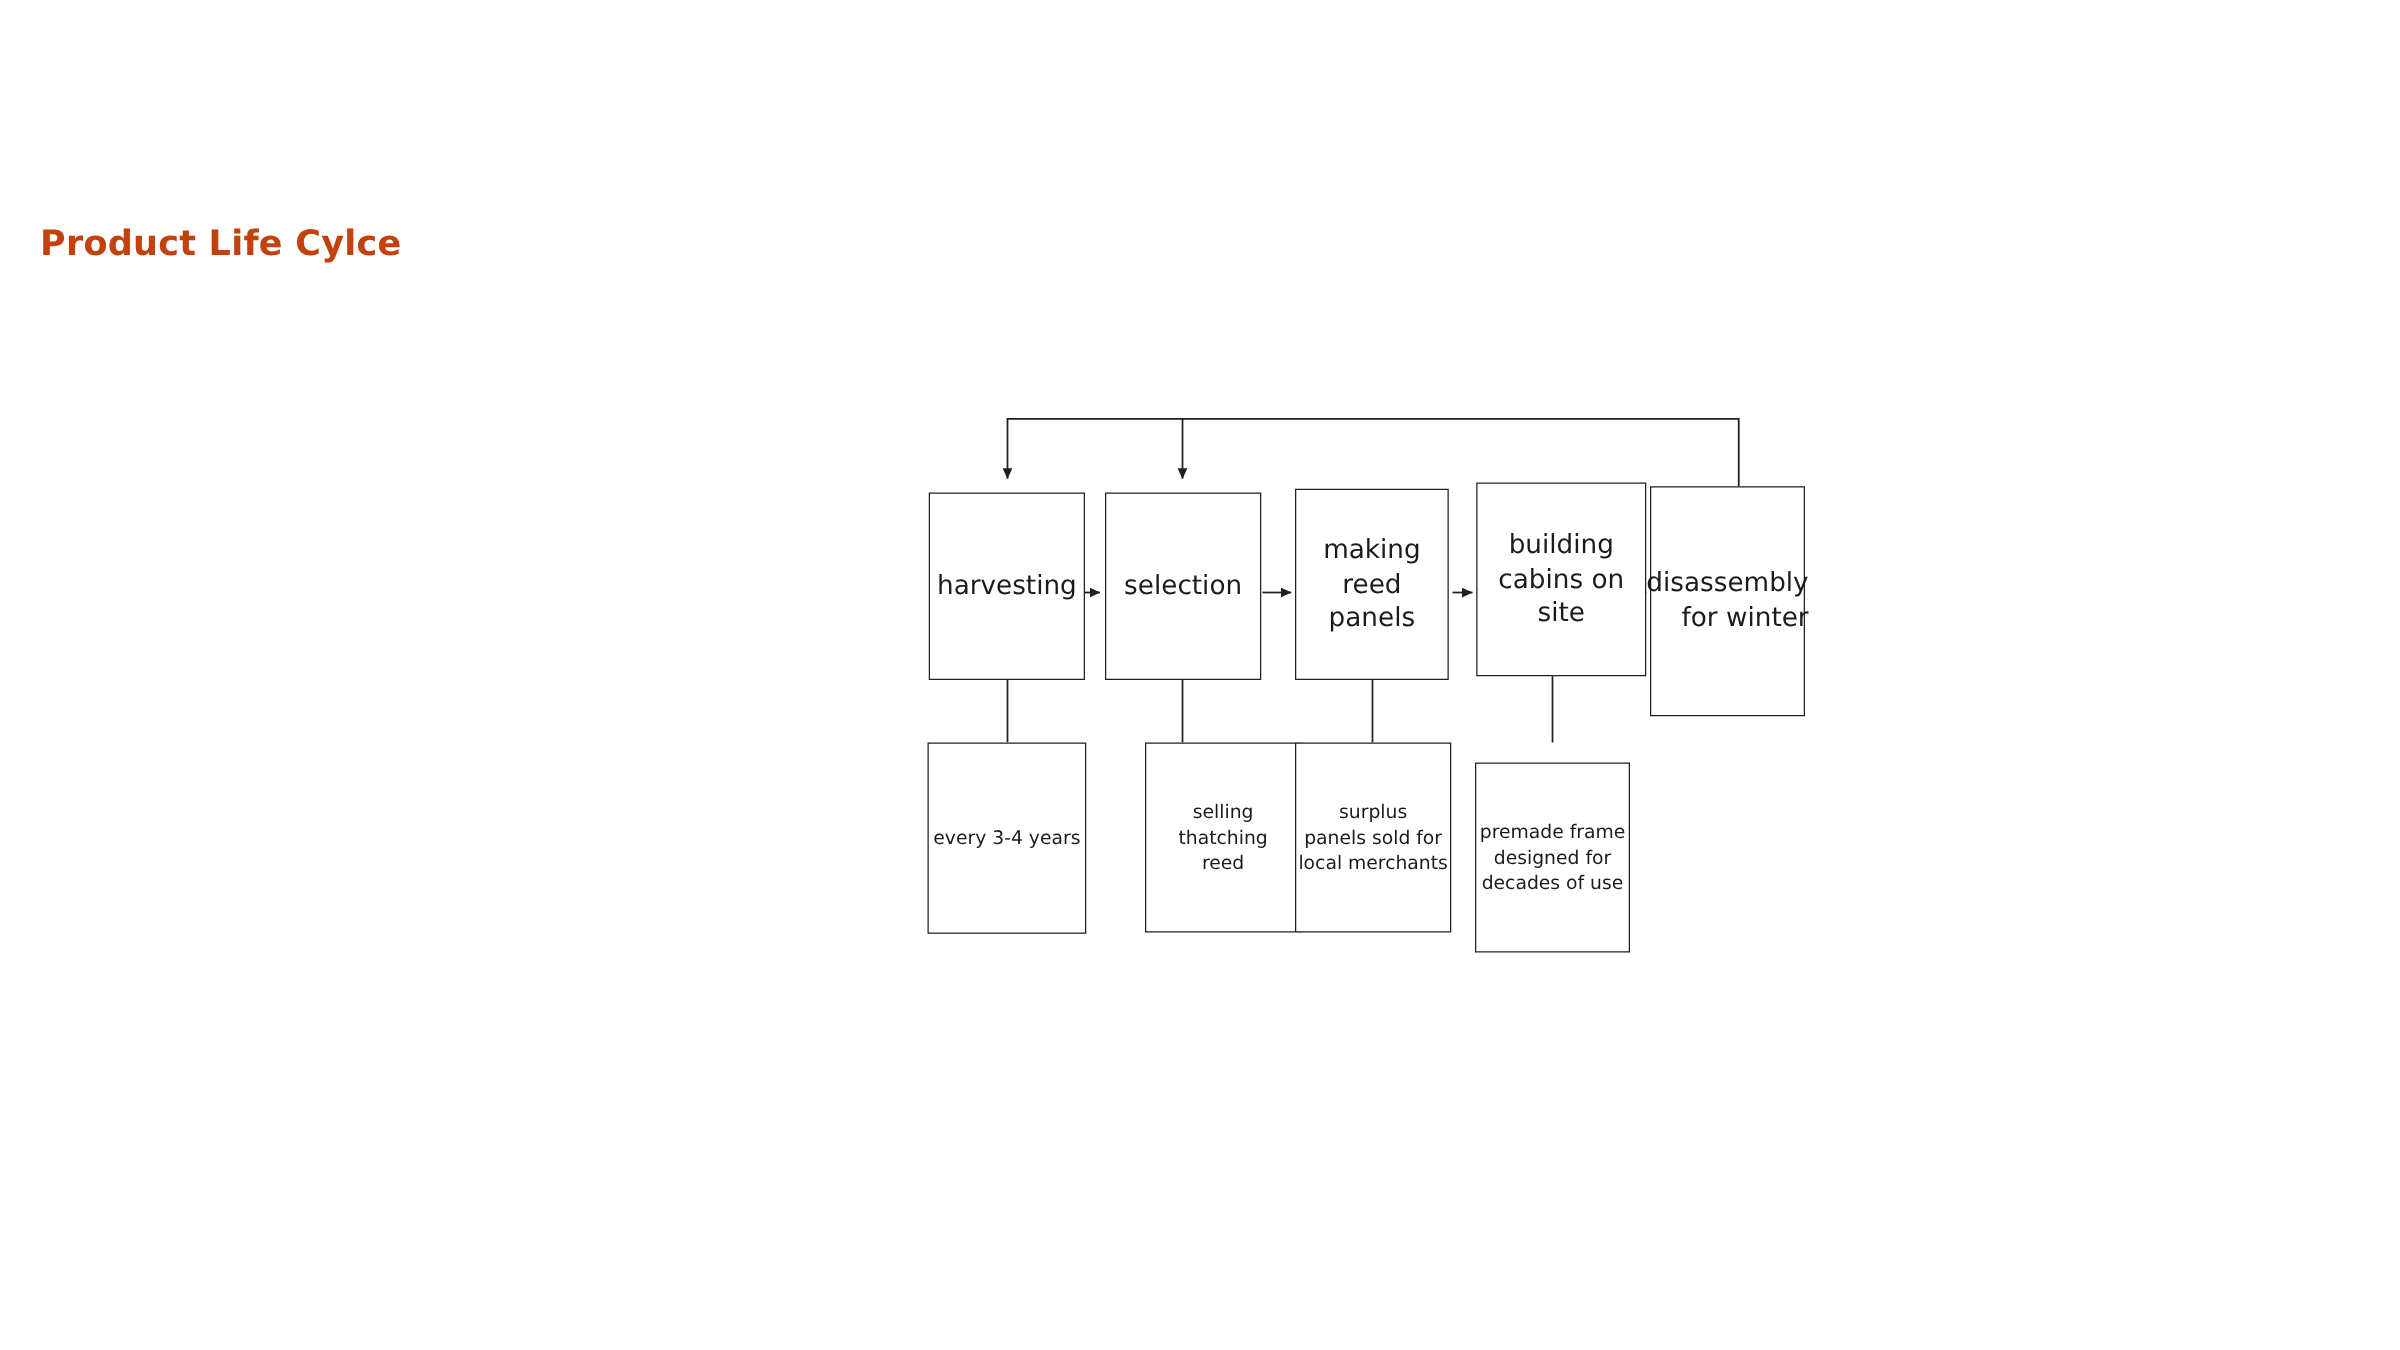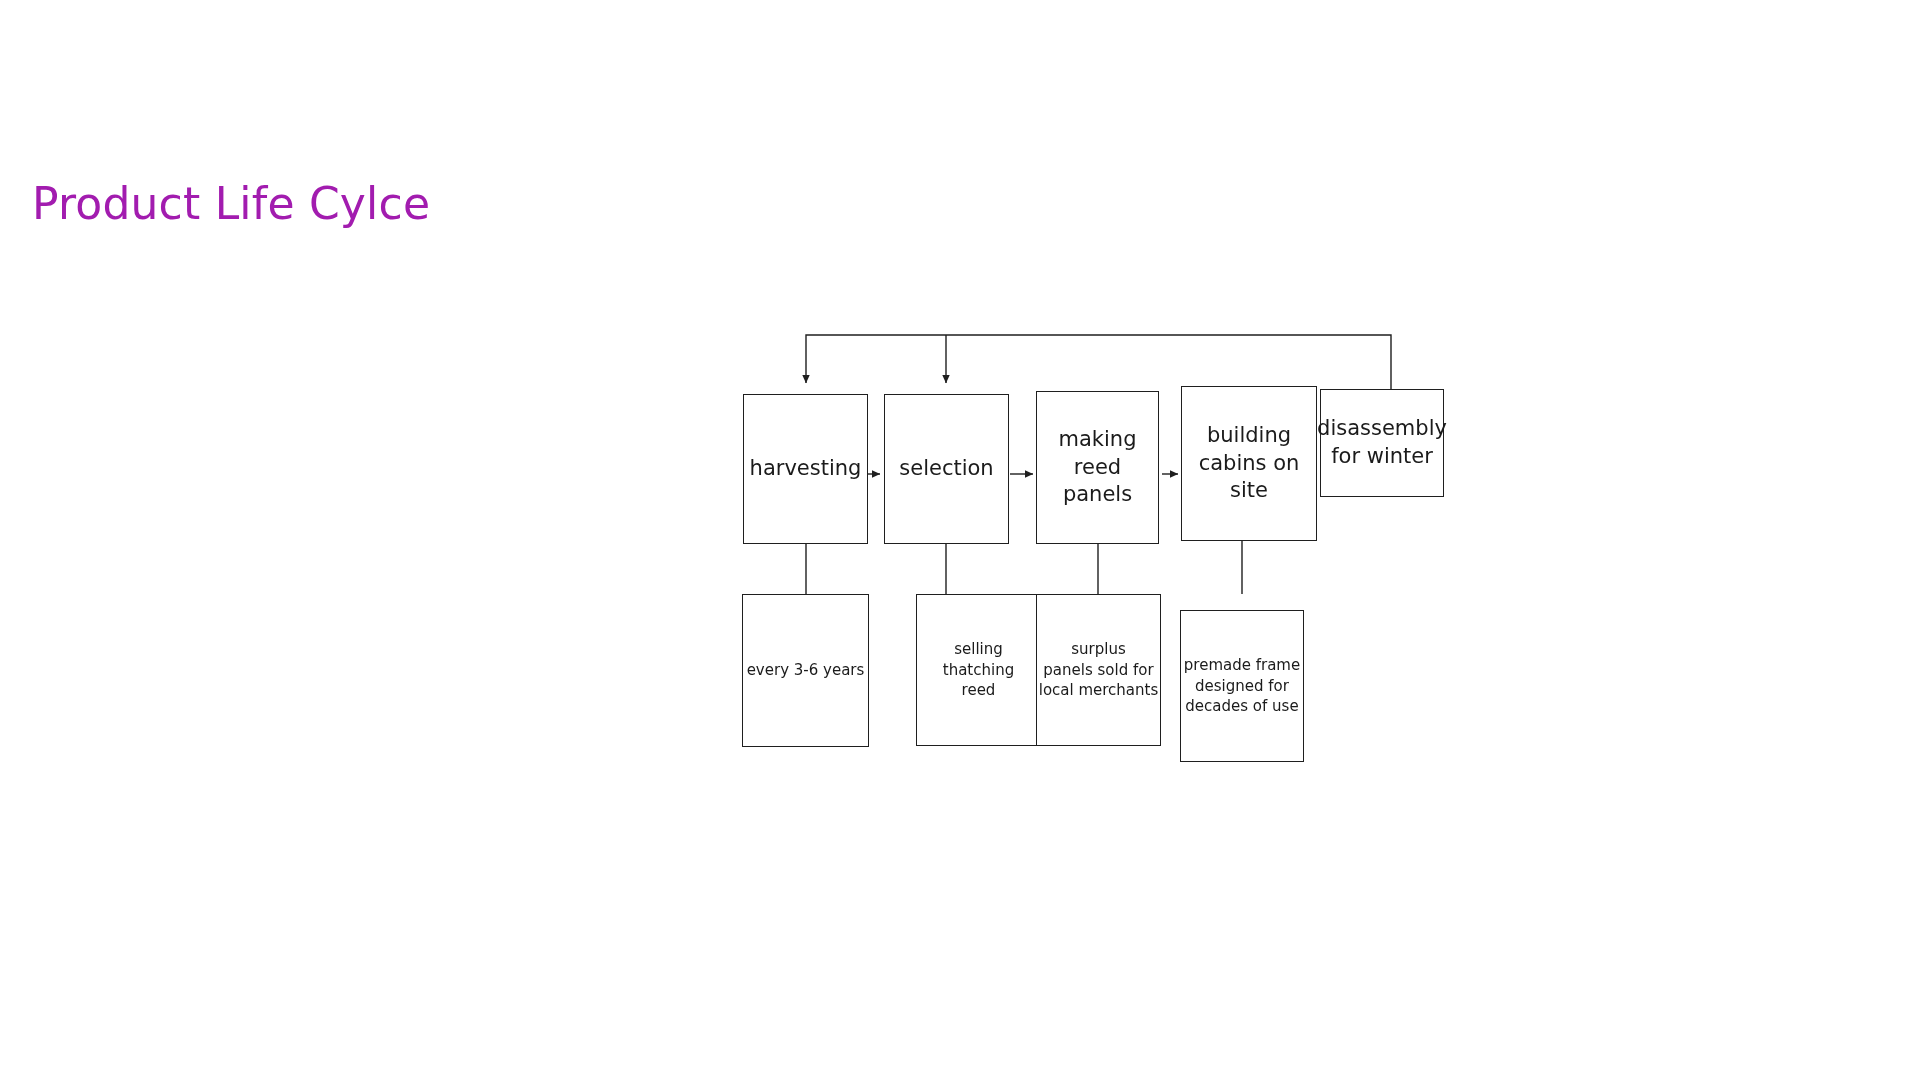--- a/index.html
+++ b/index.html
@@ -23,25 +23,25 @@
     top: 0;
     width: 1920px;
     height: 1080px;
   }
 
   
   #page-title {
     position: absolute;
     left: 32px;
     top: 180px;
-    font-size: 44px;
-    font-weight: 400;
+    font-size: 28px;
+    font-weight: 700;
     letter-spacing: 0.2px;
     line-height: 1.1;
-    color: #a21caf;
+    color: #c2410c;
     white-space: nowrap;
   }
 
   
   #connectors {
     position: absolute;
     left: 0;
     top: 0;
     width: 1920px;
     height: 1080px;
@@ -118,27 +118,27 @@
     <span class="label">making reed
 panels</span>
   </div>
 
   <div class="node stage-node" style="left:1181px; top:386px; width:136px; height:155px;">
     <span class="label">building
 cabins on
 site</span>
   </div>
 
-  <div class="node stage-node" style="left:1320px; top:389px; width:124px; height:108px;">
+  <div class="node stage-node" style="left:1320px; top:389px; width:124px; height:184px;text-align:right;">
     <span class="label">disassembly
 for winter</span>
   </div>
 
   <div class="node note-node" style="left:742px; top:594px; width:127px; height:153px;">
-    <span class="label">every 3-6 years</span>
+    <span class="label">every 3-4 years</span>
   </div>
 
   <div class="node note-node" style="left:916px; top:594px; width:125px; height:152px;">
     <span class="label">selling thatching
 reed</span>
   </div>
 
   <div class="node note-node" style="left:1036px; top:594px; width:125px; height:152px;">
     <span class="label">surplus
 panels sold for

